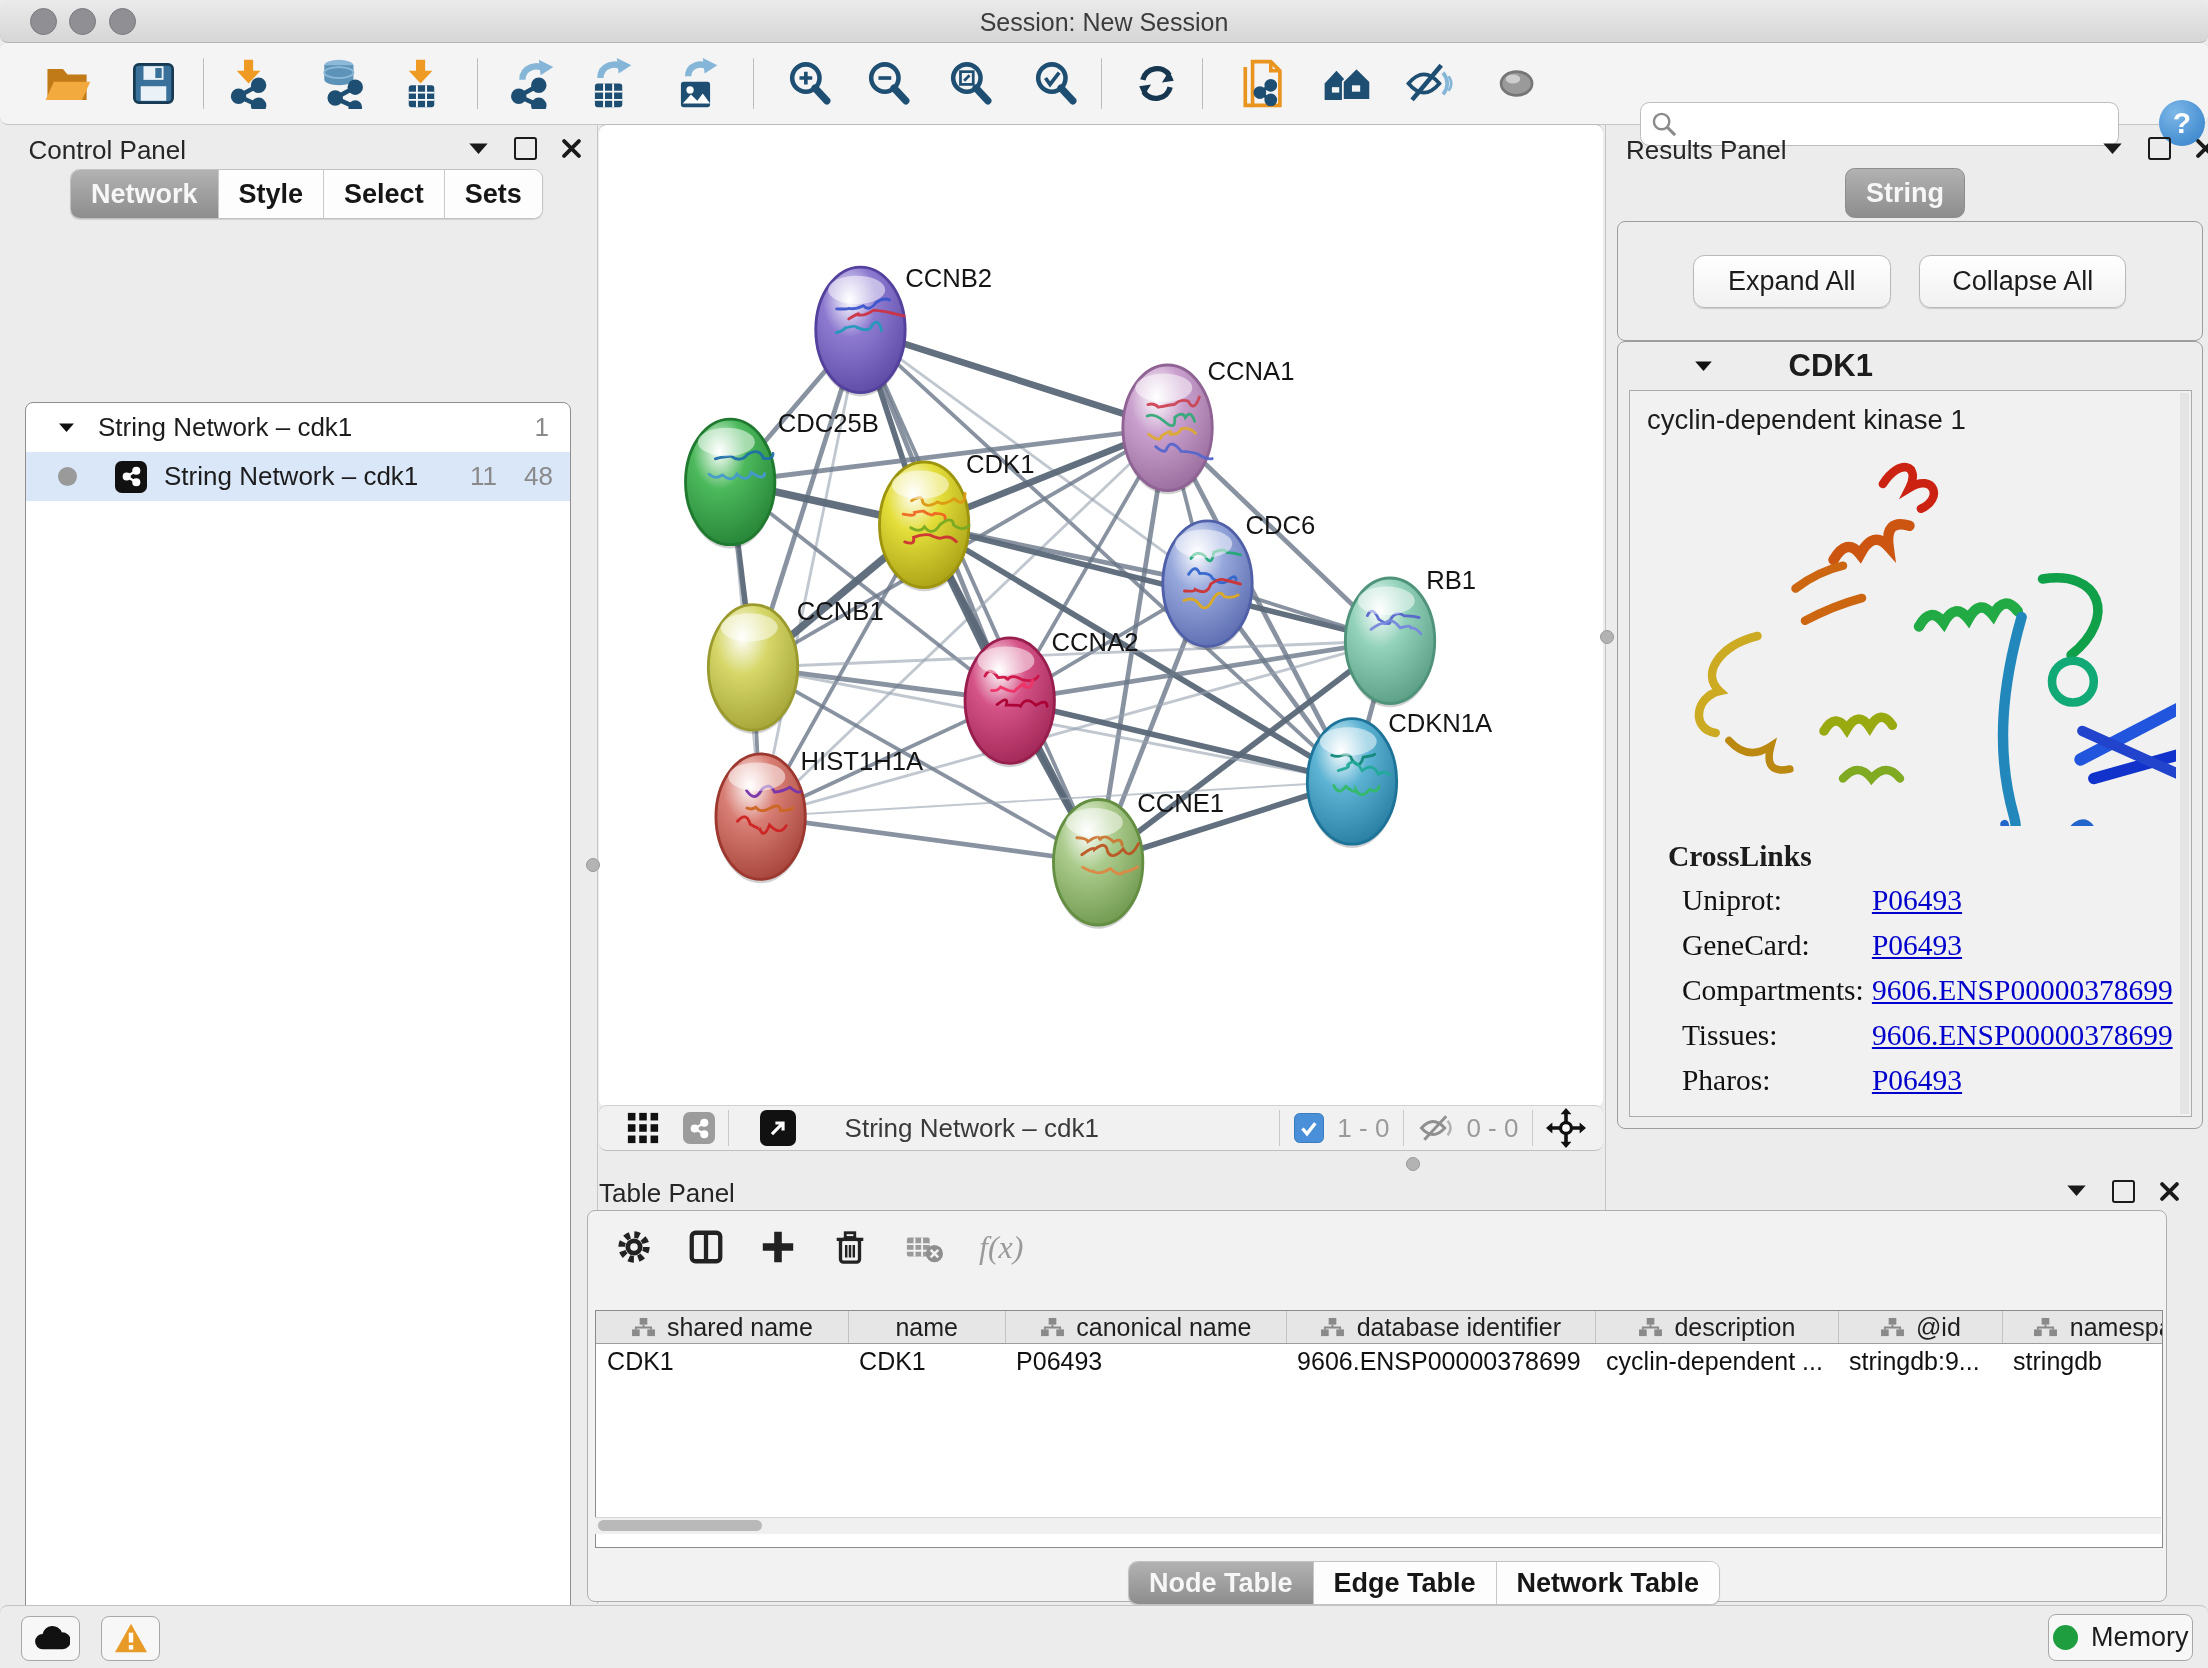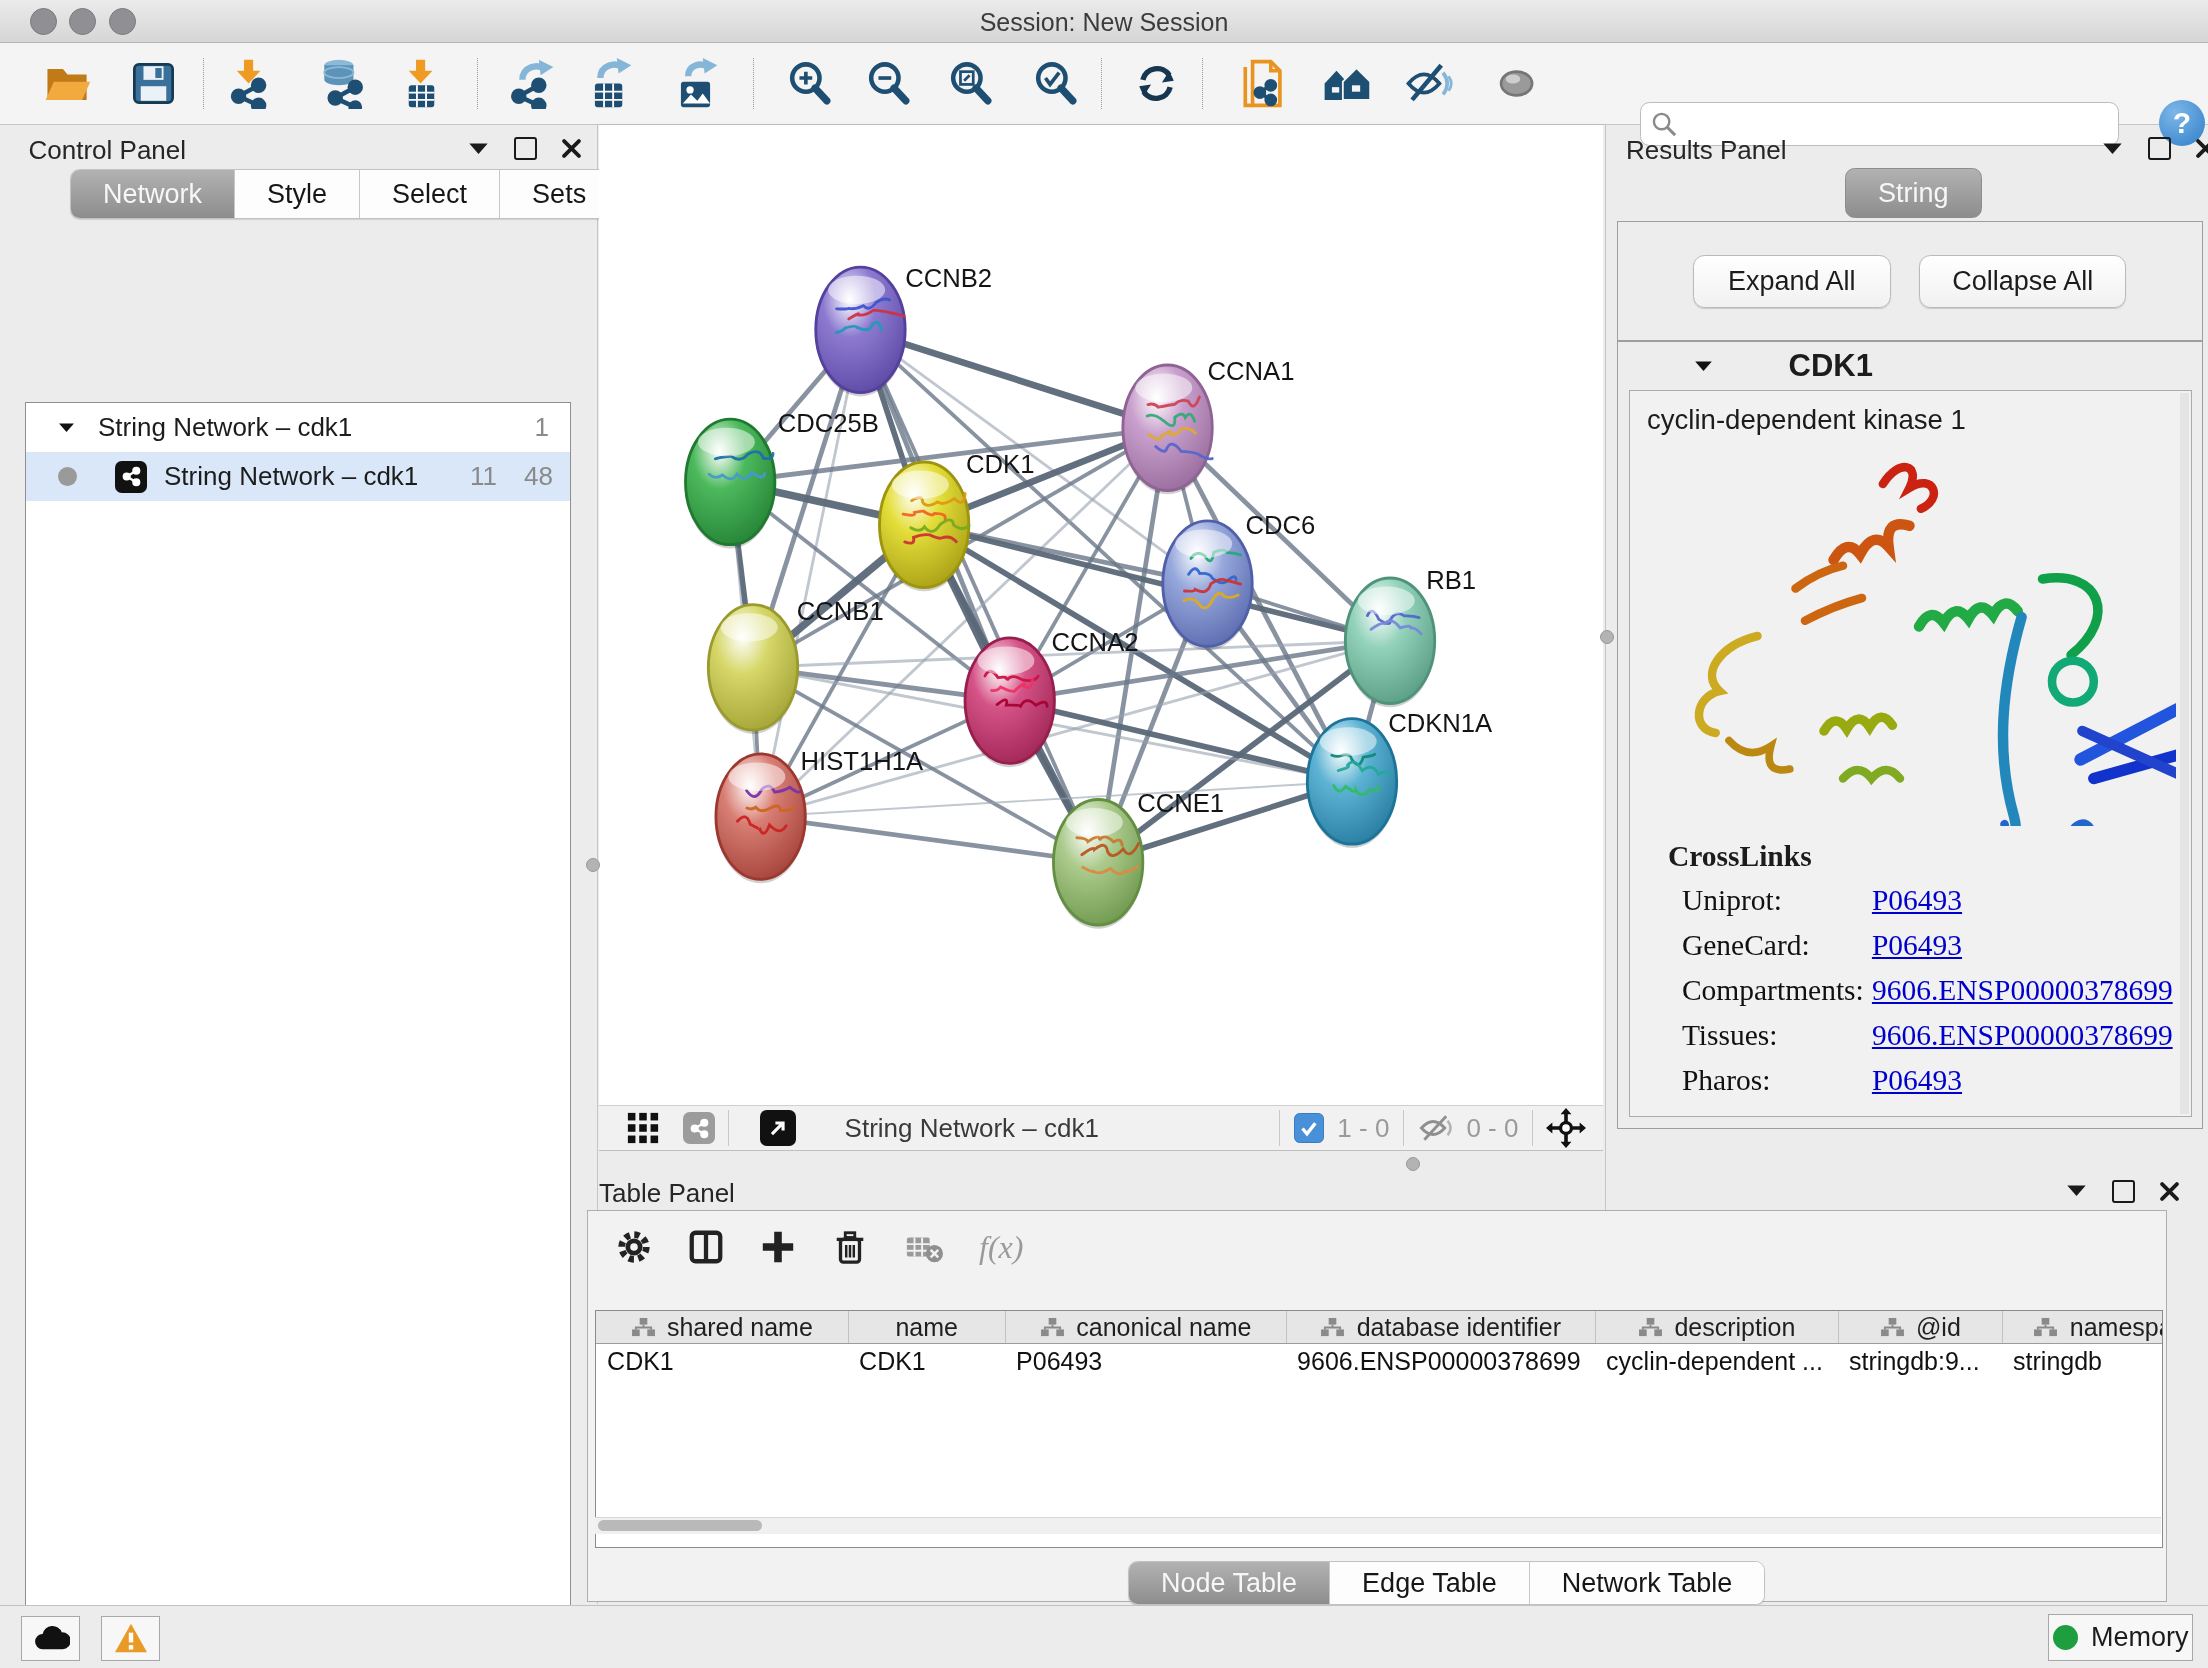--- a/index.html
+++ b/index.html
@@ -1,19 +1,19 @@
 <!DOCTYPE html>
 <html style="font-size:15px"><head>
 <meta charset="utf-8">
 <style>
   html,body{margin:0;padding:0;}
   body{width:2208px;height:1668px;position:relative;background:#ececec;
        font-family:"Liberation Sans",sans-serif;color:#1c1c1c;overflow:hidden;
        -webkit-font-smoothing:antialiased;}
-  .abs{position:absolute;}
+  .abs{position:absolute;border-radius:8px;}
   
   .titlebar{left:0;top:0;width:2208px;height:42px;
     background:linear-gradient(#ebebeb,#d6d6d6);border-bottom:1px solid #b4b4b4;}
   .tl-dot{width:25px;height:25px;border-radius:50%;background:#8f8f94;border:1px solid #78787d;top:7.6px;}
   .win-title{width:100%;text-align:center;top:7.6px;font-size:25px;color:#3c3c3c;}
   
   .toolbar{left:0;top:43px;width:2208px;height:81px;background:#f4f4f4;border-bottom:1px solid #c6c6c6;}
   .tbi{top:13.3px;width:55px;height:55px;display:flex;align-items:center;justify-content:center;cursor:pointer;}
   .tbsep{top:15px;width:0;height:51px;border-left:1.9px dotted #9a9a9a;}
   .search{left:1640px;top:59px;width:479px;height:44px;background:#fff;border:1px solid #bdbdbd;
@@ -24,21 +24,21 @@
     background:radial-gradient(circle at 35% 28%,#7db7e8,#2f7ec8);color:#fff;font-size:30px;font-weight:bold;
     display:flex;align-items:center;justify-content:center;cursor:pointer;}
   
   .panel-title{font-size:26px;color:#262626;}
   .pt-icons{display:flex;align-items:center;gap:25px;}
   .float-ico{width:19px;height:19px;border:2.9px solid #1a1a1a;border-radius:2.9px;}
   
   .tabgroup{display:flex;border:1px solid #c2c2c2;border-radius:9.5px;overflow:hidden;
     background:#fdfdfd;height:48px;box-shadow:0 1px 1px rgba(0,0,0,.12);}
   .tab{display:flex;align-items:center;justify-content:center;font-size:27px;color:#161616;
-    padding:0 32px;border-left:1px solid #c8c8c8;cursor:pointer;background:#fdfdfd;}
+    padding:0 20px;border-left:1px solid #c8c8c8;cursor:pointer;background:#fdfdfd;font-weight:bold;}
   .tab:first-child{border-left:none;}
   .tab.active{background:linear-gradient(#b2b2b2,#8d8d8d);color:#f7f7f7;}
   
   .cp-listbox{left:25px;top:278px;width:544px;height:1309px;background:#fff;border:1px solid #8f8f8f;}
   .tree-row{height:49px;display:flex;align-items:center;font-size:26px;}
   .tree-row .cnt{color:#8a8a8a;}
   .row-sel{background:#d9e7f8;}
   .share-chip{width:32px;height:32px;border-radius:6.7px;background:#111;display:flex;align-items:center;justify-content:center;}
   
   .canvas-wrap{left:599px;top:124px;width:1004px;height:982px;background:#fff;

